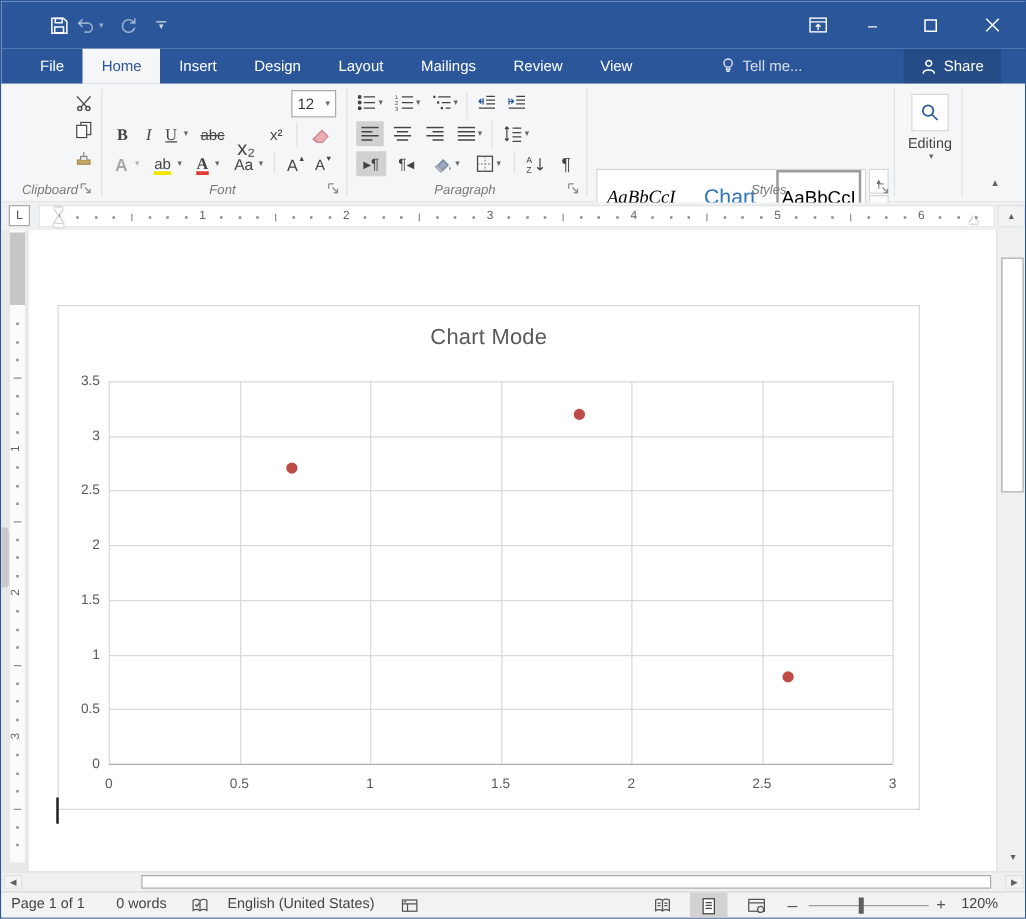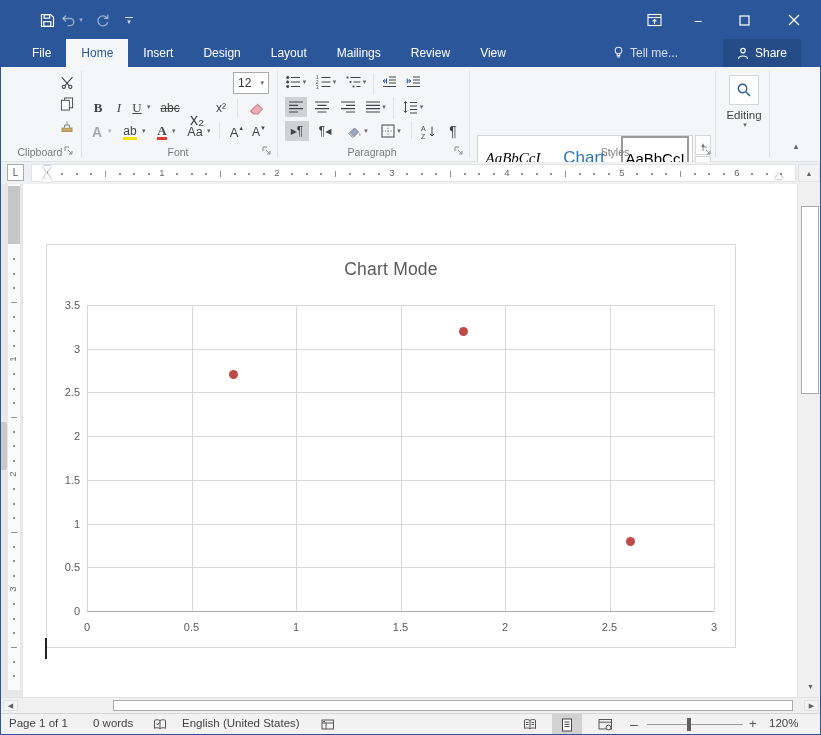--- a/index.html
+++ b/index.html
@@ -21,21 +21,21 @@
   #tabrow { left:0; top:38px; width:100%; height:28px; background:#2B579A; }
   #tabs { display:flex; height:28px; padding-left:16px; }
   .tab { color:#fff; font-size:12px; padding:0 15px; display:flex; align-items:center; height:28px; }
   .tab.active { background:#f5f6f7; color:#2B579A; }
   #tellme { display:flex; align-items:center; gap:6px; color:rgba(255,255,255,.8); font-size:12px; }
   #share { display:flex; align-items:center; gap:6px; color:#fff; font-size:12px;
            background:rgba(0,0,0,.12); padding:0 14px; height:28px; }
 
   
   #ribbon { left:0; top:66px; width:100%; height:95px; background:#f5f6f7; border-bottom:1px solid #e1e2e4; }
-  .grp-label { position:absolute; bottom:3px; font-size:10.5px; color:#7a7a7a; text-align:center; }
+  .grp-label { position:absolute; bottom:3px; font-size:10.5px; color:#7a7a7a; text-align:center;font-style:italic; }
   .launcher { position:absolute; bottom:4px; width:12px; height:12px; color:#8a8a8a; }
   .vsep { position:absolute; top:4px; bottom:4px; width:1px; background:#e0e1e3; }
   .rbtn { position:absolute; display:flex; align-items:center; justify-content:center;
           color:#444; font-size:13px; }
   .rbtn.on { background:#cfd1d3; border-radius:1px; }
   .dd { font-size:7px; color:#666; margin-left:2px; }
   .combo { position:absolute; background:#fff; border:1px solid #ababab; display:flex;
            align-items:center; font-size:12px; color:#333; padding:0 4px; height:22px; }
   .combo .dd { margin-left:auto; }
   .ul-red { border-bottom:3px solid #e03c31; line-height:1; }
@@ -146,21 +146,21 @@
     <div id="tabs">
         <div class="tab">File</div>
         <div class="tab active">Home</div>
         <div class="tab">Insert</div>
         <div class="tab">Design</div>
         <div class="tab">Layout</div>
         <div class="tab">Mailings</div>
         <div class="tab">Review</div>
         <div class="tab">View</div>
       </div>
-    <div id="tellme" class="abs" style="left:612px;top:0;height:28px;">
+    <div id="tellme" class="abs" style="left:576px;top:0;height:28px;">
       <svg width="11" height="14" viewBox="0 0 11 14" stroke="rgba(255,255,255,.85)" fill="none" stroke-width="1.1">
         <circle cx="5.5" cy="4.5" r="3.3"></circle>
           <path d="M4.2 8v1.6h2.6V8M4.2 11h2.6"></path>
       </svg>
       <span>Tell me...</span>
     </div>
     <div id="share" class="abs" style="left:722px;top:0;">
       <svg width="12" height="13" viewBox="0 0 12 13" stroke="#fff" fill="none" stroke-width="1.2">
         <circle cx="6" cy="3.6" r="2.3"></circle>
           <path d="M1.5 12c0-4 9-4 9 0"></path>

